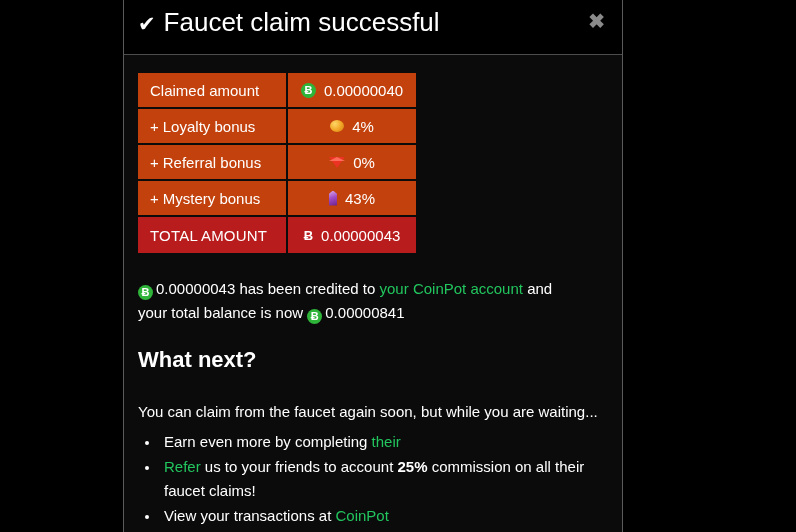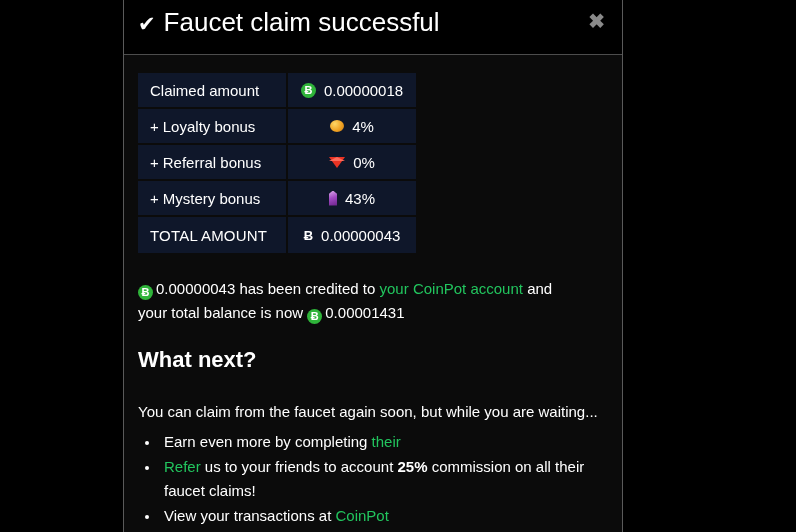--- a/index.html
+++ b/index.html
@@ -88,21 +88,21 @@
   }
 
   
   .amount-table {
     border-collapse: separate;
     border-spacing: 2px 2px;
     margin: 0 0 0 -2px;
     table-layout: fixed;
   }
   .amount-table td {
-    background: #0f172a;
+    background: #c2410c;
     height: 34px;
     padding: 0 12px;
     font-size: 15px;
     color: #ffffff;
     vertical-align: middle;
     box-sizing: border-box;
   }
   .cell-label {
     width: 148px;
     color: #3dae37;
@@ -118,21 +118,21 @@
     white-space: nowrap;
   }
   .cell-value .val-inner {
     display: flex;
     align-items: center;
     justify-content: center;
     gap: 8px;
   }
 
   .total-row td {
-    background: #0f172a;
+    background: #b91c1c;
     color: #ffffff;
     font-size: 15px;
     height: 36px;
   }
   .total-row .cell-label {
     color: #ffffff;
     letter-spacing: 0.2px;
   }
 
   
@@ -263,21 +263,21 @@
 
       <table class="amount-table">
         <tbody>
           <tr>
             <td class="cell-label">
               <span>Claimed amount</span>
             </td>
             <td class="cell-value">
               <span class="val-inner">
                 <span class="btc-badge">Ƀ</span>
-                <span>0.00000018</span>
+                <span>0.00000040</span>
               </span>
             </td>
           </tr>
 
           <tr>
             <td class="cell-label">
               <span class="plus">+</span><span>Loyalty bonus</span>
             </td>
             <td class="cell-value">
               <span class="val-inner">
@@ -323,21 +323,21 @@
             </td>
           </tr>
         </tbody>
       </table>
 
       <p class="credit-text">
         <span class="btc-badge">Ƀ</span><span>0.00000043</span>
         <span>has been credited to</span>
         <a href="#" class="link">your CoinPot account</a>
         <span>and your total balance is now</span>
-        <span class="btc-badge">Ƀ</span><span>0.00001431</span>
+        <span class="btc-badge">Ƀ</span><span>0.00000841</span>
       </p>
 
       <h2 class="what-next">What next?</h2>
 
       <p class="sub-text">You can claim from the faucet again soon, but while you are waiting...</p>
 
       <ul class="next-list">
         <li>
           <span>Earn even more by completing</span>
           <a href="#" class="link">their</a>

